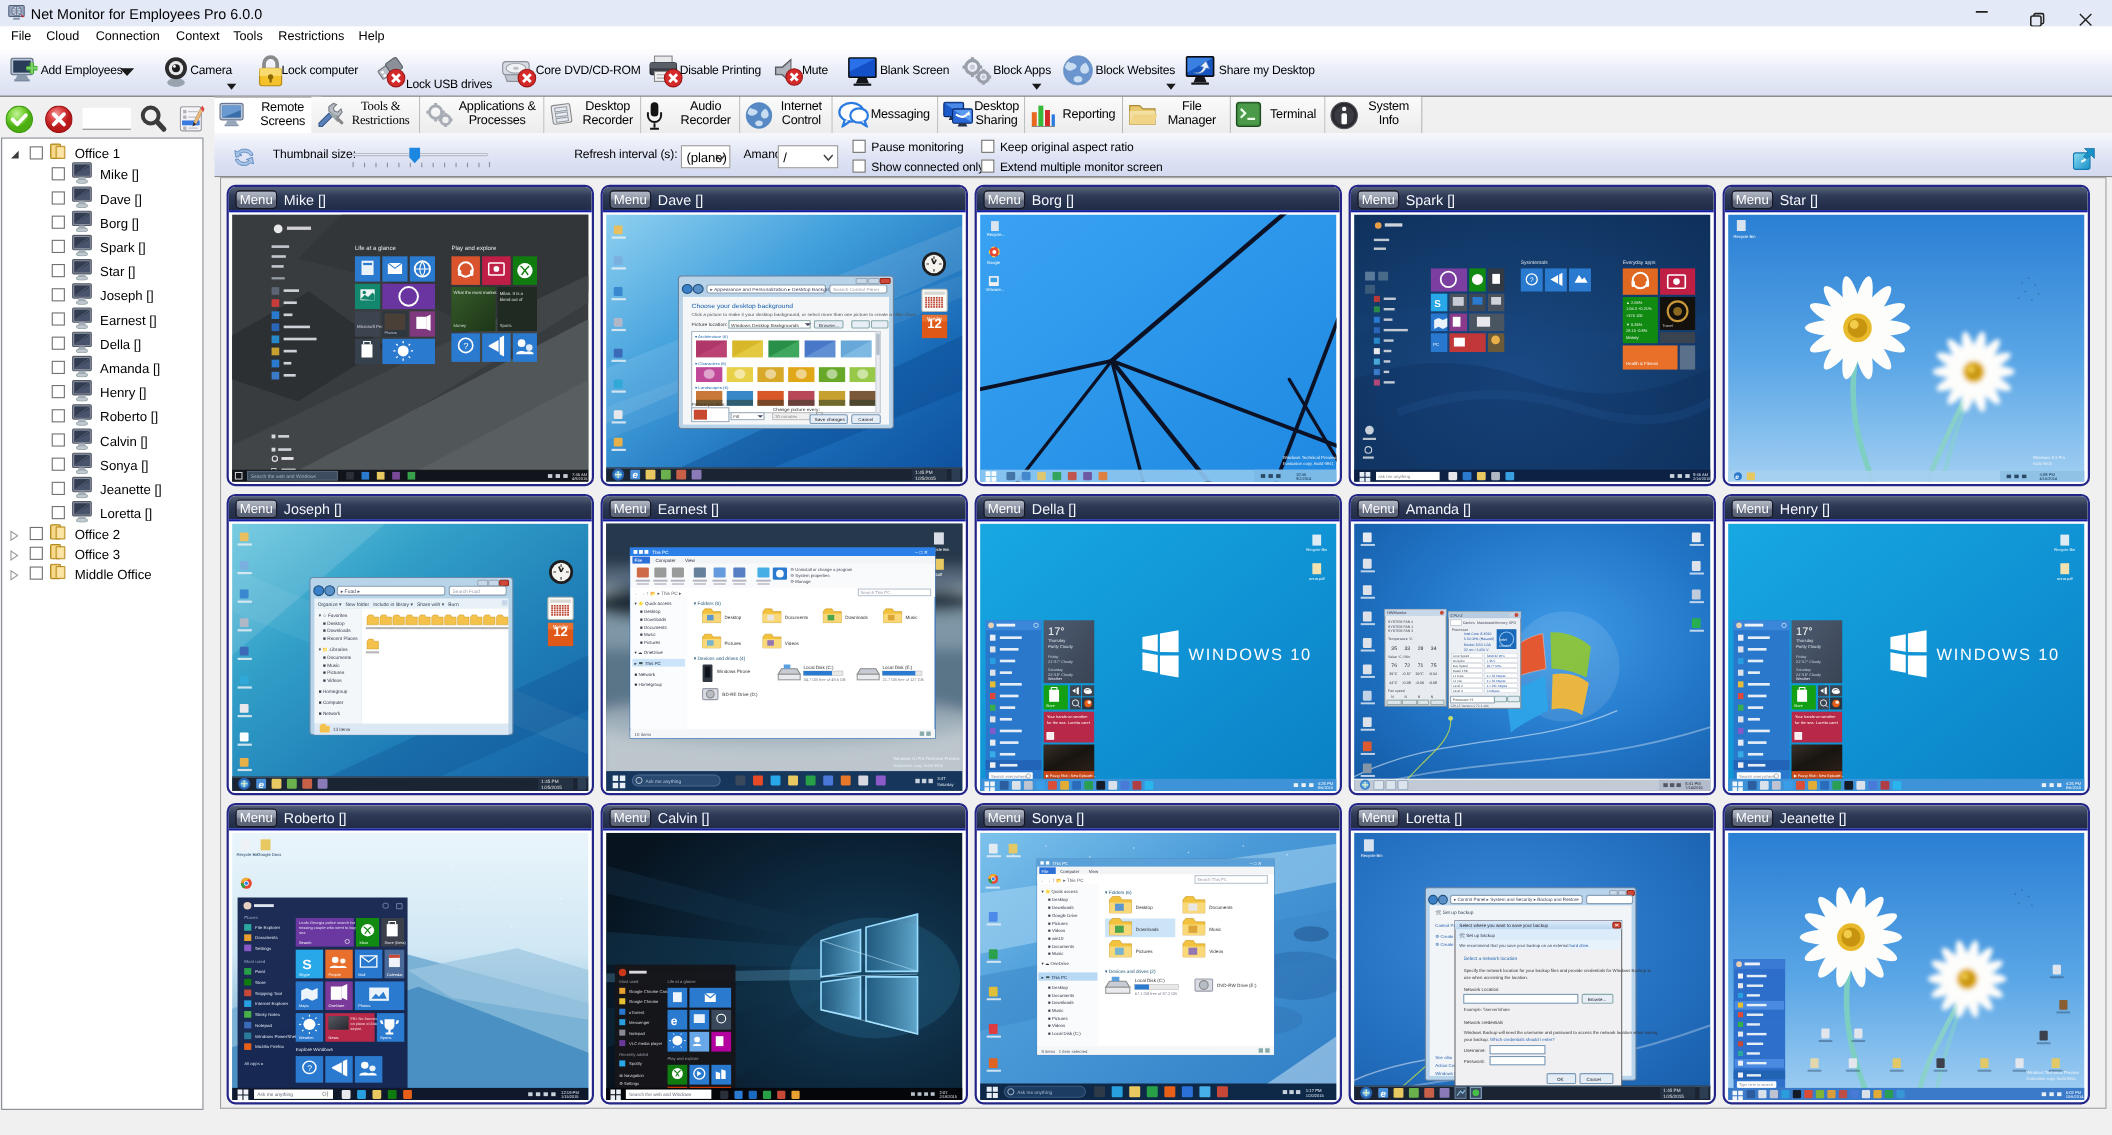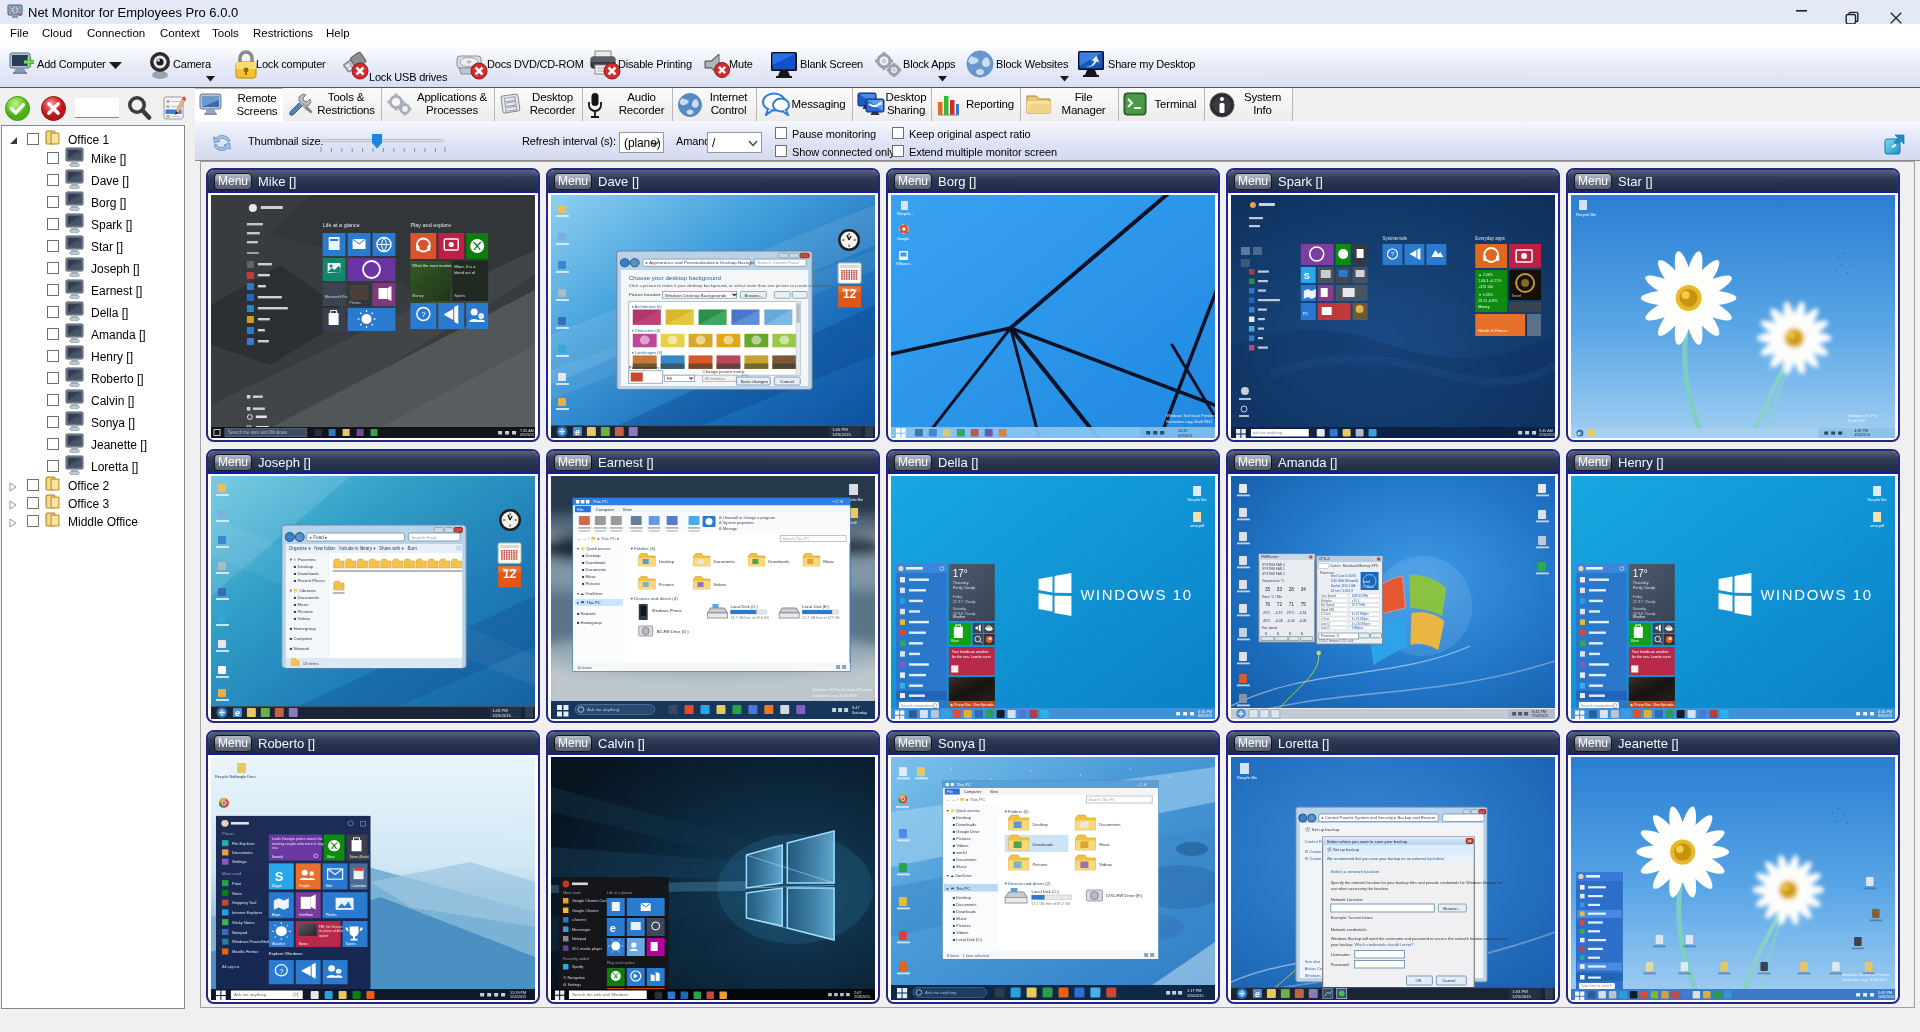--- a/index.html
+++ b/index.html
@@ -63,21 +63,21 @@
 </div>
 <div class="toolbar1">
  <svg style="position:absolute;left:9px;top:5px" width="26" height="26" viewBox="0 0 26 26">
       <rect x="1" y="2" width="20" height="15" rx="2" fill="#b9c4d4" stroke="#5a6a80"></rect>
       <rect x="3" y="4" width="16" height="11" fill="#2a3d58"></rect>
       <path d="M7 17l-2 4h12l-2-4z" fill="#8a98ac"></path>
       <rect x="4" y="21" width="14" height="2" fill="#7a8aa0"></rect>
       <path d="M15 11h10M20 6v10" stroke="#3fae2a" stroke-width="4"></path>
       <path d="M15 11h10M20 6v10" stroke="#7ed06a" stroke-width="2"></path>
     </svg>
- <div class="lbl" style="position:absolute;left:37px;top:12px">Add Computer</div>
+ <div class="lbl" style="position:absolute;left:37px;top:12px">Add Employees</div>
  <svg style="position:absolute;left:109px;top:15px" width="13" height="9">
       <path d="M0 1h13L6.5 8z" fill="#1a1a1a"></path>
     </svg>
  <svg style="position:absolute;left:150px;top:4px" width="20" height="30" viewBox="0 0 20 30">
       <ellipse cx="10" cy="25" rx="8" ry="4" fill="#9aa4ae"></ellipse>
       <circle cx="10" cy="12" r="10" fill="#2c2c2e"></circle>
       <circle cx="10" cy="12" r="6.5" fill="#e8e8ea"></circle>
       <circle cx="10" cy="12" r="3.6" fill="#1a1a1c"></circle>
       <circle cx="8.6" cy="10.4" r="1.2" fill="#fff"></circle>
     </svg>
@@ -105,21 +105,21 @@
     </svg>
  <div class="lbl" style="position:absolute;left:369px;top:25px">Lock USB drives</div>
  <svg style="position:absolute;left:456px;top:4px" width="32" height="30" viewBox="0 0 32 30">
       <rect x="1" y="6" width="24" height="12" rx="3" fill="#d8dce2" stroke="#8a8f98"></rect>
       <ellipse cx="13" cy="12" rx="9" ry="4.5" fill="#eef0f4" stroke="#a0a4ac"></ellipse>
       <ellipse cx="13" cy="12" rx="2.5" ry="1.4" fill="#b8bcc4"></ellipse>
       <path d="M3 18h20l-2 6H5z" fill="#c2c6ce" stroke="#8a8f98"></path>
       <circle cx="23" cy="21" r="8" fill="#d42a2a" stroke="#9a1515"></circle>
       <path d="M19.5 17.5l7 7M26.5 17.5l-7 7" stroke="#fff" stroke-width="2.6"></path>
     </svg>
- <div class="lbl" style="position:absolute;left:487px;top:12px">Docs DVD/CD-ROM</div>
+ <div class="lbl" style="position:absolute;left:487px;top:12px">Core DVD/CD-ROM</div>
  <svg style="position:absolute;left:589px;top:4px" width="32" height="30" viewBox="0 0 32 30">
       <rect x="6" y="1" width="16" height="7" fill="#e8e8ea" stroke="#888"></rect>
       <rect x="2" y="7" width="24" height="11" rx="2" fill="#3a3e46" stroke="#1a1e26"></rect>
       <rect x="2" y="7" width="24" height="5" fill="#5a5e66"></rect>
       <rect x="6" y="15" width="16" height="9" fill="#f2f2f4" stroke="#888"></rect>
       <path d="M8 18h12M8 21h9" stroke="#a8a8aa"></path>
       <circle cx="23" cy="21" r="8" fill="#d42a2a" stroke="#9a1515"></circle>
       <path d="M19.5 17.5l7 7M26.5 17.5l-7 7" stroke="#fff" stroke-width="2.6"></path>
     </svg>
  <div class="lbl" style="position:absolute;left:618px;top:12px">Disable Printing</div>
@@ -229,21 +229,21 @@
     <div class="tab sel" style="left: 0px; width: 97px;">
       <span style="position:absolute;left:4px;top:4px"><svg width="25" height="22" viewBox="0 0 25 22">
           <rect x="1" y="1" width="21" height="15" rx="2" fill="#b8c4d6" stroke="#6a7890"></rect>
           <rect x="3" y="3" width="17" height="11" fill="#3a6ea8"></rect>
           <path d="M3 3h17v4l-17 7z" fill="#6a9ad0"></path>
           <path d="M8 16l-2 4h11l-2-4z" fill="#98a6ba"></path>
           <rect x="5" y="20" width="13" height="2" rx="1" fill="#8896ac"></rect>
         </svg></span>
       <div class="tx">Remote<br>Screens</div>
     </div>
-    <div class="tab" style="left: 88px; width: 99px;">
+    <div class="tab" style="left: 88px; width: 99px; font-family: Liberation Serif, serif;">
       <span style="position:absolute;left:4px;top:4px"><svg width="26" height="26" viewBox="0 0 26 26">
           <path d="M3 20l9-9 3 3-9 9H3z" fill="#5a80b8" stroke="#3a5a8a"></path>
           <path d="M12 5l4-3 3 1-3 3 1 3 3 1 3-3 1 3-3 4-5-1-4-4z" fill="#b8bcc4" stroke="#787c84"></path>
           <path d="M21 18l-7-7" stroke="#9aa" stroke-width="3"></path>
           <path d="M23 21l-5-5 2-2 5 5c1 1-1 3-2 2z" fill="#888"></path>
         </svg></span>
       <div class="tx">Tools &amp;<br>Restrictions</div>
     </div>
     <div class="tab" style="left: 187px; width: 113px;">
       <span style="position:absolute;left:4px;top:4px"><svg width="26" height="24" viewBox="0 0 26 24">

